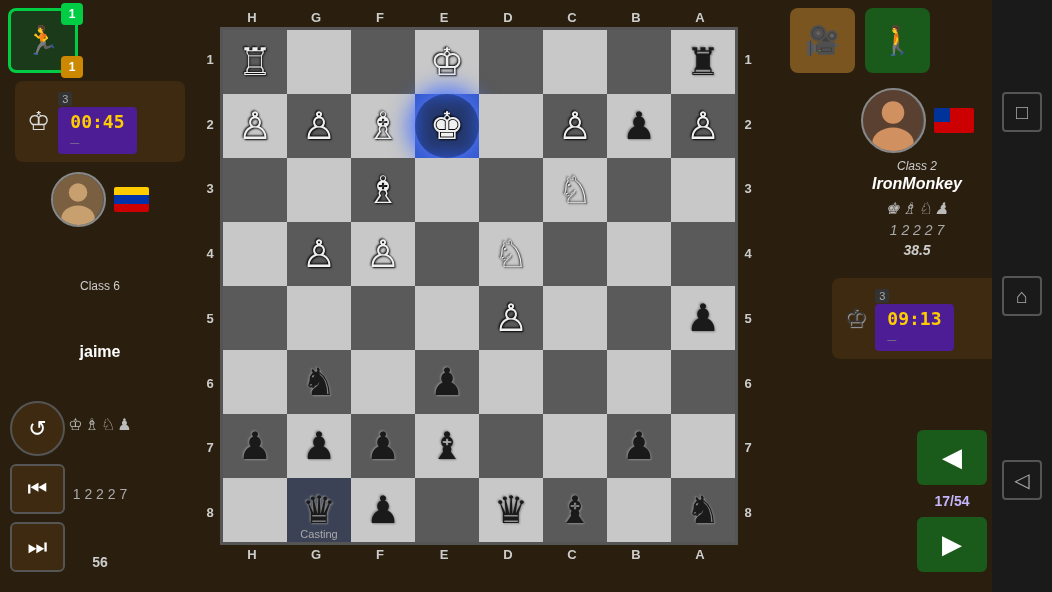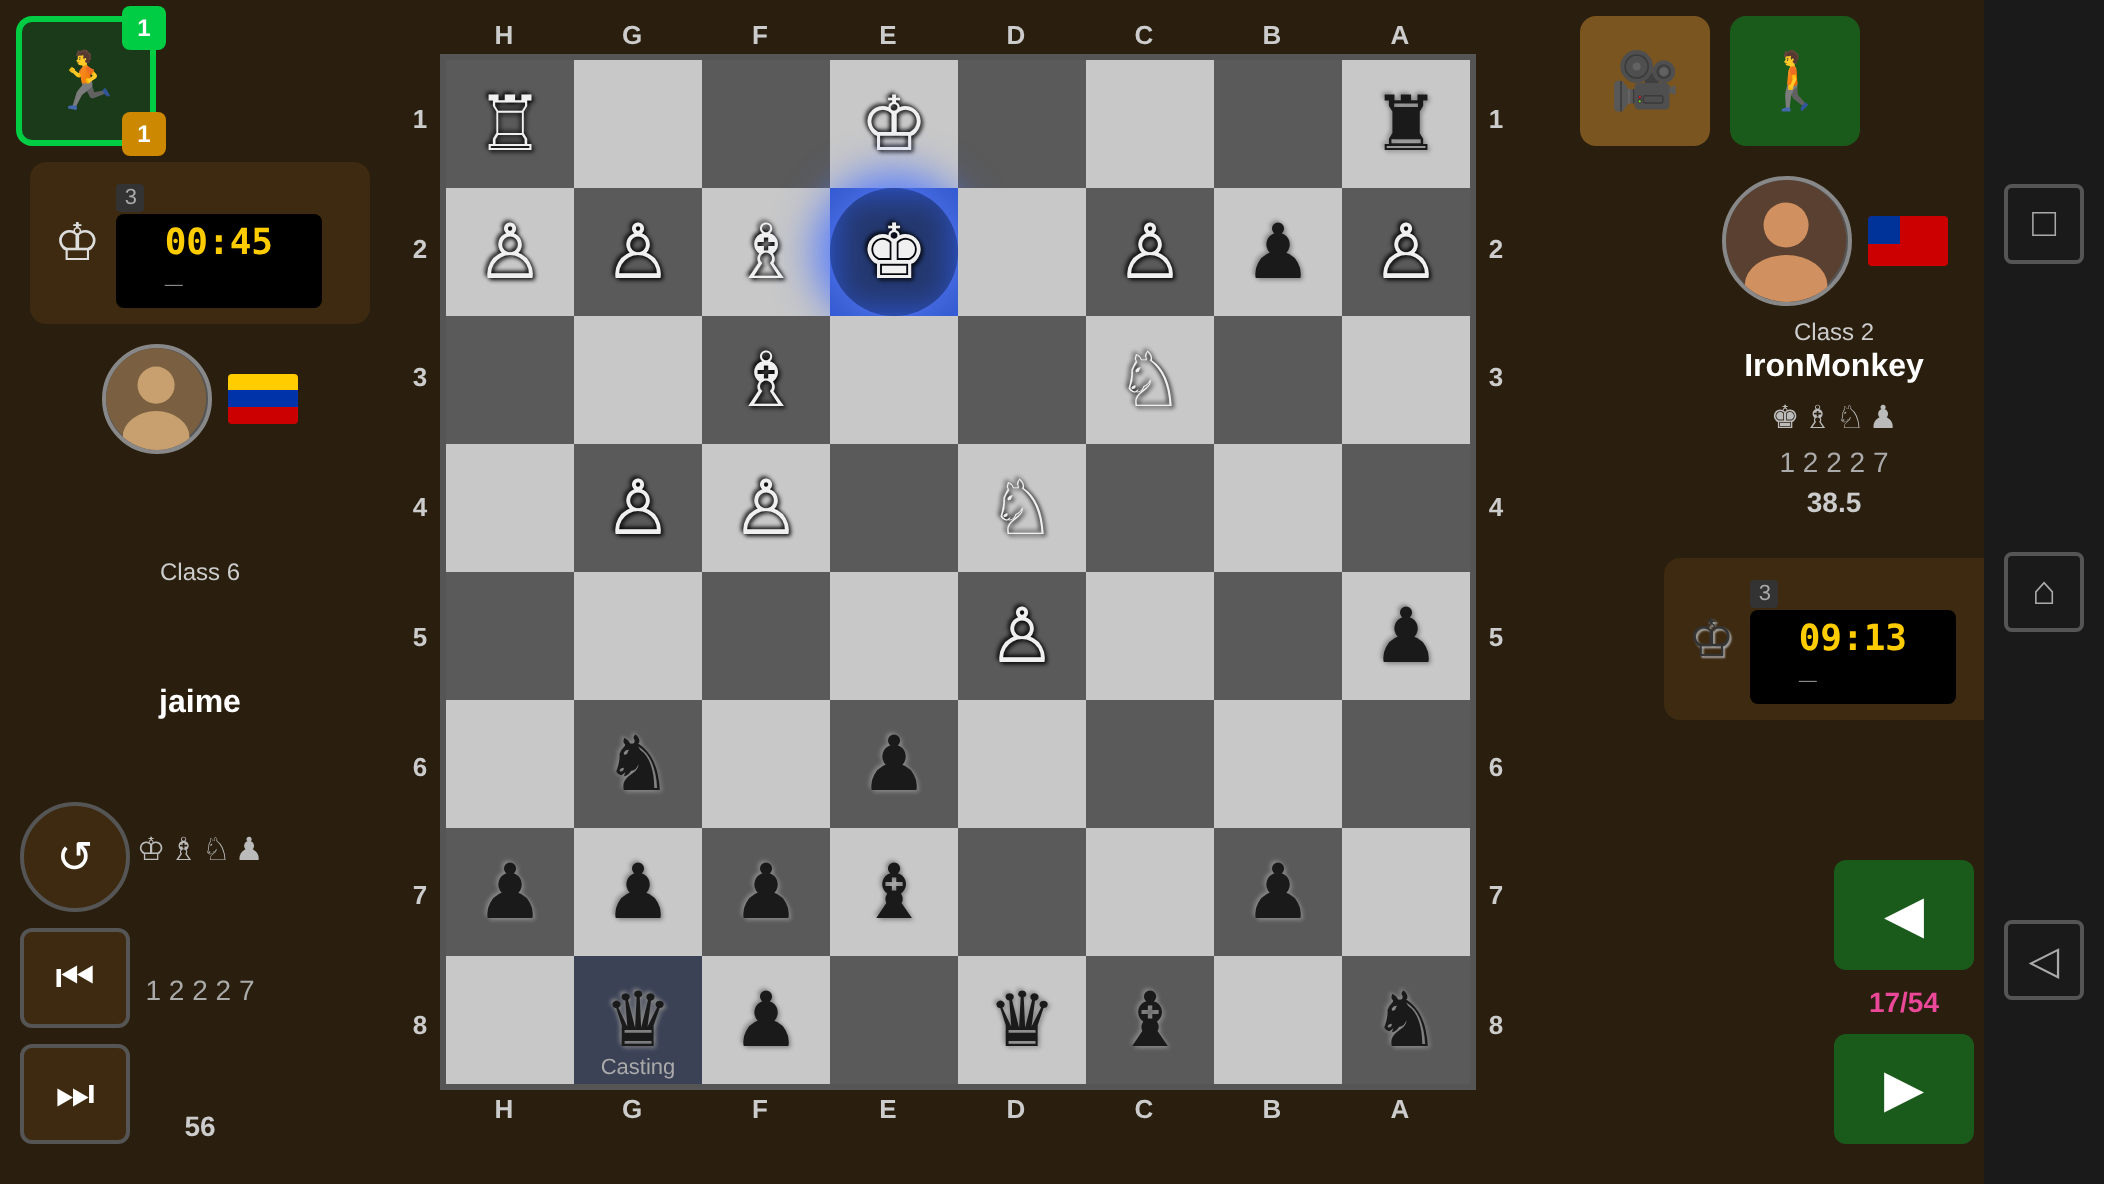--- a/index.html
+++ b/index.html
@@ -82,23 +82,23 @@
       border-radius: 8px;
       padding: 8px 12px;
       display: flex;
       align-items: center;
       gap: 8px;
       margin-bottom: 10px;
       width: 170px;
     }
 
     .timer-display {
-      background: #000000;
+      background: #4c1d95;
       border-radius: 4px;
-      padding: 4px 24px;
+      padding: 4px 12px;
       text-align: left;
     }
 
     .timer-num {
       font-family: monospace;
       font-size: 18px;
       color: #ffcc00;
       font-weight: bold;
       display: block;
     }
@@ -373,20 +373,21 @@
       cursor: pointer;
       font-size: 20px;
       color: #aaa;
     }
 
     .opponent-info {
       display: flex;
       flex-direction: column;
       align-items: center;
       margin-bottom: 10px;
+      font-style: italic;
     }
 
     .flag-us {
       width: 40px;
       height: 25px;
       background: #cc0000;
       border-radius: 2px;
       position: relative;
       overflow: hidden;
     }
@@ -439,21 +440,21 @@
       align-items: center;
       justify-content: center;
       cursor: pointer;
       font-size: 26px;
       color: white;
       border: none;
     }
 
     .page-counter {
       font-size: 14px;
-      color: #ec4899;
+      color: #c4b5fd;
       font-weight: bold;
     }
 
     .castling-label {
       font-size: 11px;
       color: #aaa;
       position: absolute;
       bottom: 2px;
       left: 50%;
       transform: translateX(-50%);

